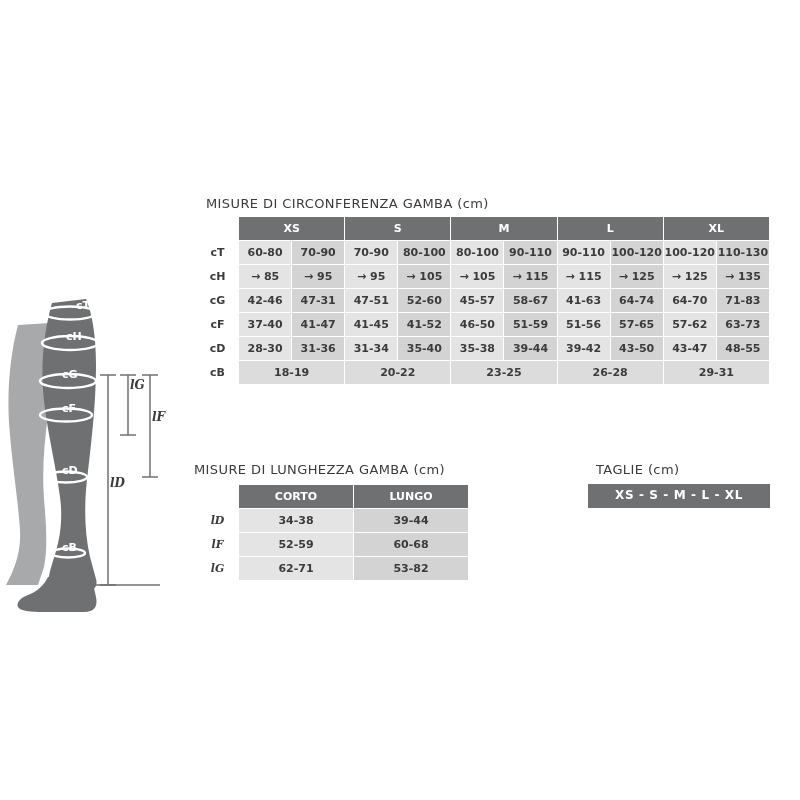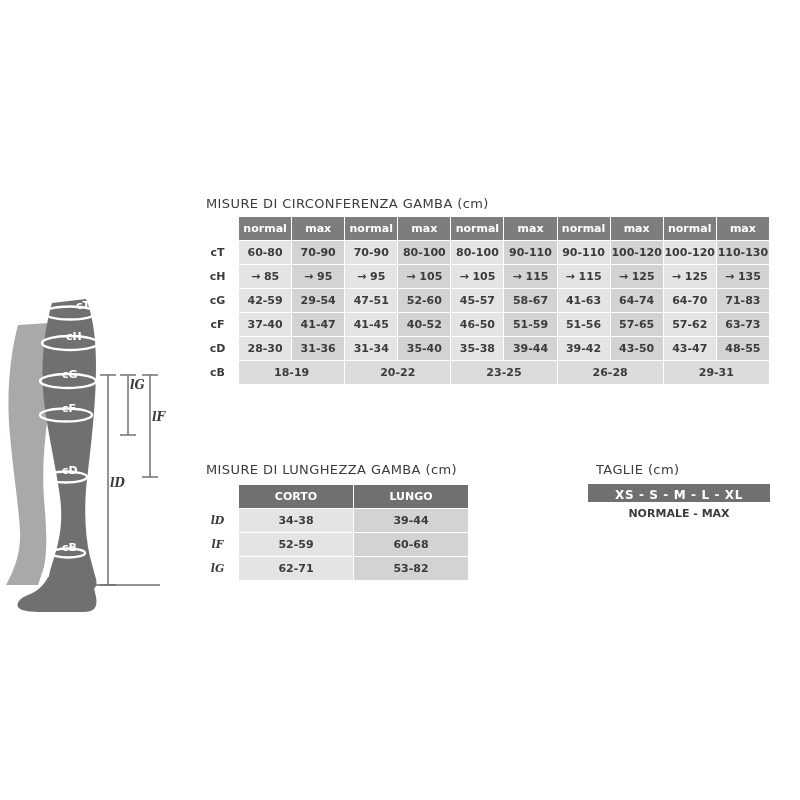--- a/index.html
+++ b/index.html
@@ -72,21 +72,21 @@
     top: 196px;
   }
   #table-circ {
     position: absolute;
     left: 196px;
     top: 216px;
     width: 574px;
   }
   #title-len {
     position: absolute;
-    left: 206px;
+    left: 194px;
     top: 462px;
   }
   #table-len {
     position: absolute;
     left: 196px;
     top: 484px;
     width: 272px;
   }
   #title-taglie {
     position: absolute;
@@ -98,21 +98,21 @@
     left: 588px;
     top: 484px;
     width: 182px;
   }
   .taglie-head {
     background: #6f7072;
     color: #fff;
     text-align: center;
     font-weight: bold;
     font-size: 12px;
-    height: 18px;
+    height: 24px;
     line-height: 22px;
     letter-spacing: 0.6px;
   }
   .taglie-row {
     text-align: center;
     font-weight: bold;
     font-size: 11px;
     height: 24px;
     line-height: 24px;
     color: #3b3b3b;
@@ -179,30 +179,25 @@
       <col style="width:53px">
     <col style="width:53px">
       <col style="width:53px">
       <col style="width:53px">
     <col style="width:53px">
       <col style="width:53px">
   </colgroup>
   <thead>
     <tr>
       <th class="rowlab"></th>
-      <th class="hdr-dark2">normal</th>
-      <th class="hdr-dark2">max</th>
-      <th class="hdr-dark2">normal</th>
-      <th class="hdr-dark2">max</th>
-      <th class="hdr-dark2">normal</th>
-      <th class="hdr-dark2">max</th>
-      <th class="hdr-dark2">normal</th>
-      <th class="hdr-dark2">max</th>
-      <th class="hdr-dark2">normal</th>
-      <th class="hdr-dark2">max</th>
+      <th class="hdr-dark" colspan="2">XS</th>
+      <th class="hdr-dark" colspan="2">S</th>
+      <th class="hdr-dark" colspan="2">M</th>
+      <th class="hdr-dark" colspan="2">L</th>
+      <th class="hdr-dark" colspan="2">XL</th>
     </tr>
   </thead>
   <tbody>
     <tr>
       <td class="rowlab">cT</td>
       <td class="cell-light">60-80</td>
       <td class="cell-mid">70-90</td>
       <td class="cell-light">70-90</td>
       <td class="cell-mid">80-100</td>
       <td class="cell-light">80-100</td>
@@ -220,37 +215,37 @@
       <td class="cell-mid">→ 105</td>
       <td class="cell-light">→ 105</td>
       <td class="cell-mid">→ 115</td>
       <td class="cell-light">→ 115</td>
       <td class="cell-mid">→ 125</td>
       <td class="cell-light">→ 125</td>
       <td class="cell-mid">→ 135</td>
     </tr>
     <tr>
       <td class="rowlab">cG</td>
-      <td class="cell-light">42-59</td>
-      <td class="cell-mid">29-54</td>
+      <td class="cell-light">42-46</td>
+      <td class="cell-mid">47-31</td>
       <td class="cell-light">47-51</td>
       <td class="cell-mid">52-60</td>
       <td class="cell-light">45-57</td>
       <td class="cell-mid">58-67</td>
       <td class="cell-light">41-63</td>
       <td class="cell-mid">64-74</td>
       <td class="cell-light">64-70</td>
       <td class="cell-mid">71-83</td>
     </tr>
     <tr>
       <td class="rowlab">cF</td>
       <td class="cell-light">37-40</td>
       <td class="cell-mid">41-47</td>
       <td class="cell-light">41-45</td>
-      <td class="cell-mid">40-52</td>
+      <td class="cell-mid">41-52</td>
       <td class="cell-light">46-50</td>
       <td class="cell-mid">51-59</td>
       <td class="cell-light">51-56</td>
       <td class="cell-mid">57-65</td>
       <td class="cell-light">57-62</td>
       <td class="cell-mid">63-73</td>
     </tr>
     <tr>
       <td class="rowlab">cD</td>
       <td class="cell-light">28-30</td>
@@ -306,14 +301,13 @@
       <td class="cell-light">62-71</td>
       <td class="cell-mid">53-82</td>
     </tr>
   </tbody>
 </table>
 
 <div id="title-taglie" class="section-title">TAGLIE (cm)</div>
 
 <div id="table-taglie">
   <div class="taglie-head">XS - S - M - L - XL</div>
-  <div class="taglie-row">NORMALE - MAX</div>
 </div>
 
 </body></html>

